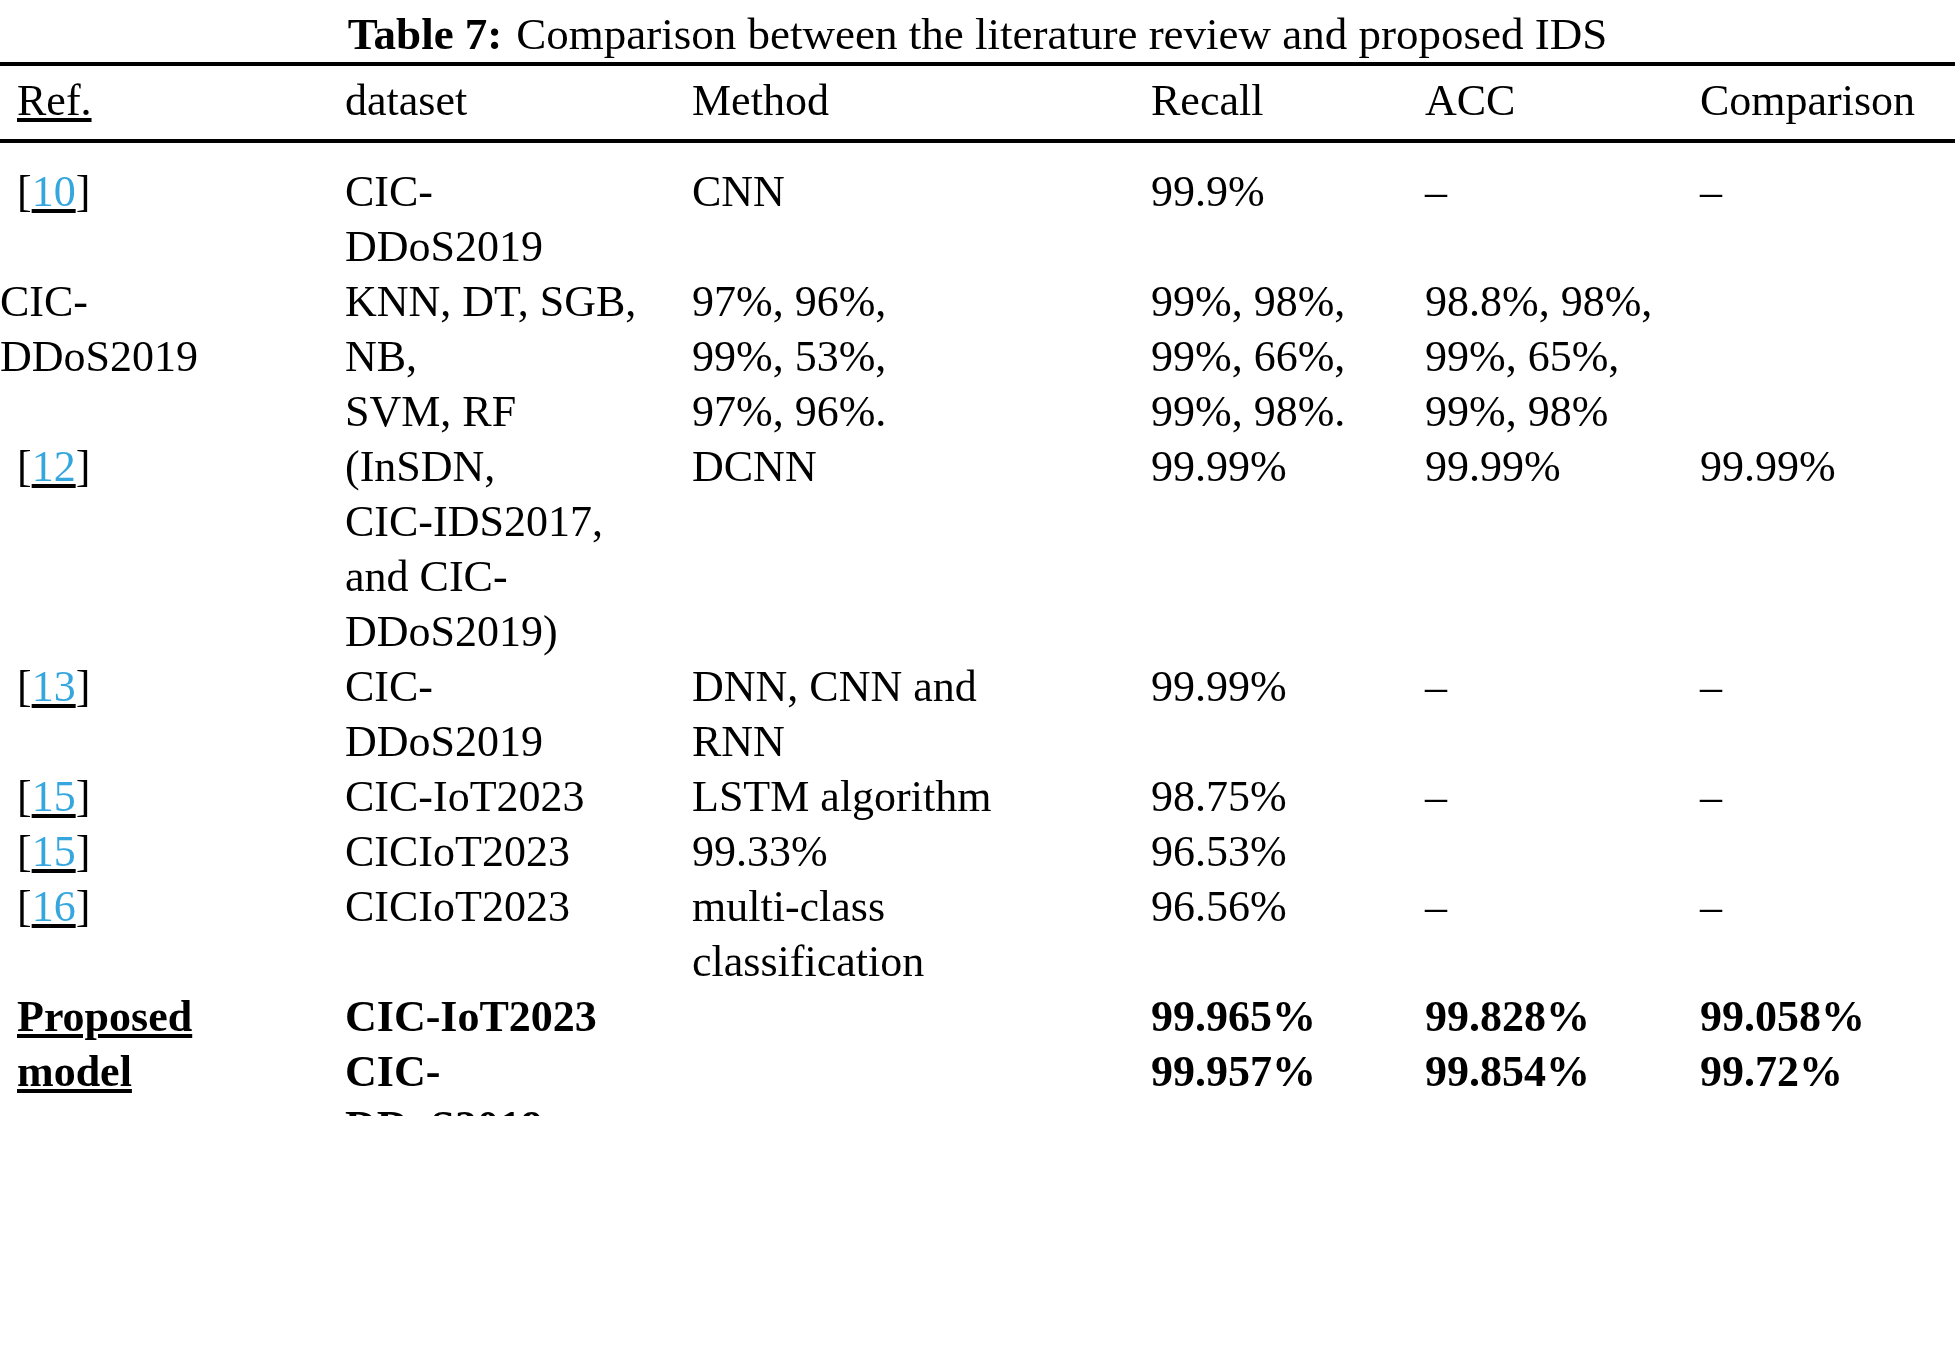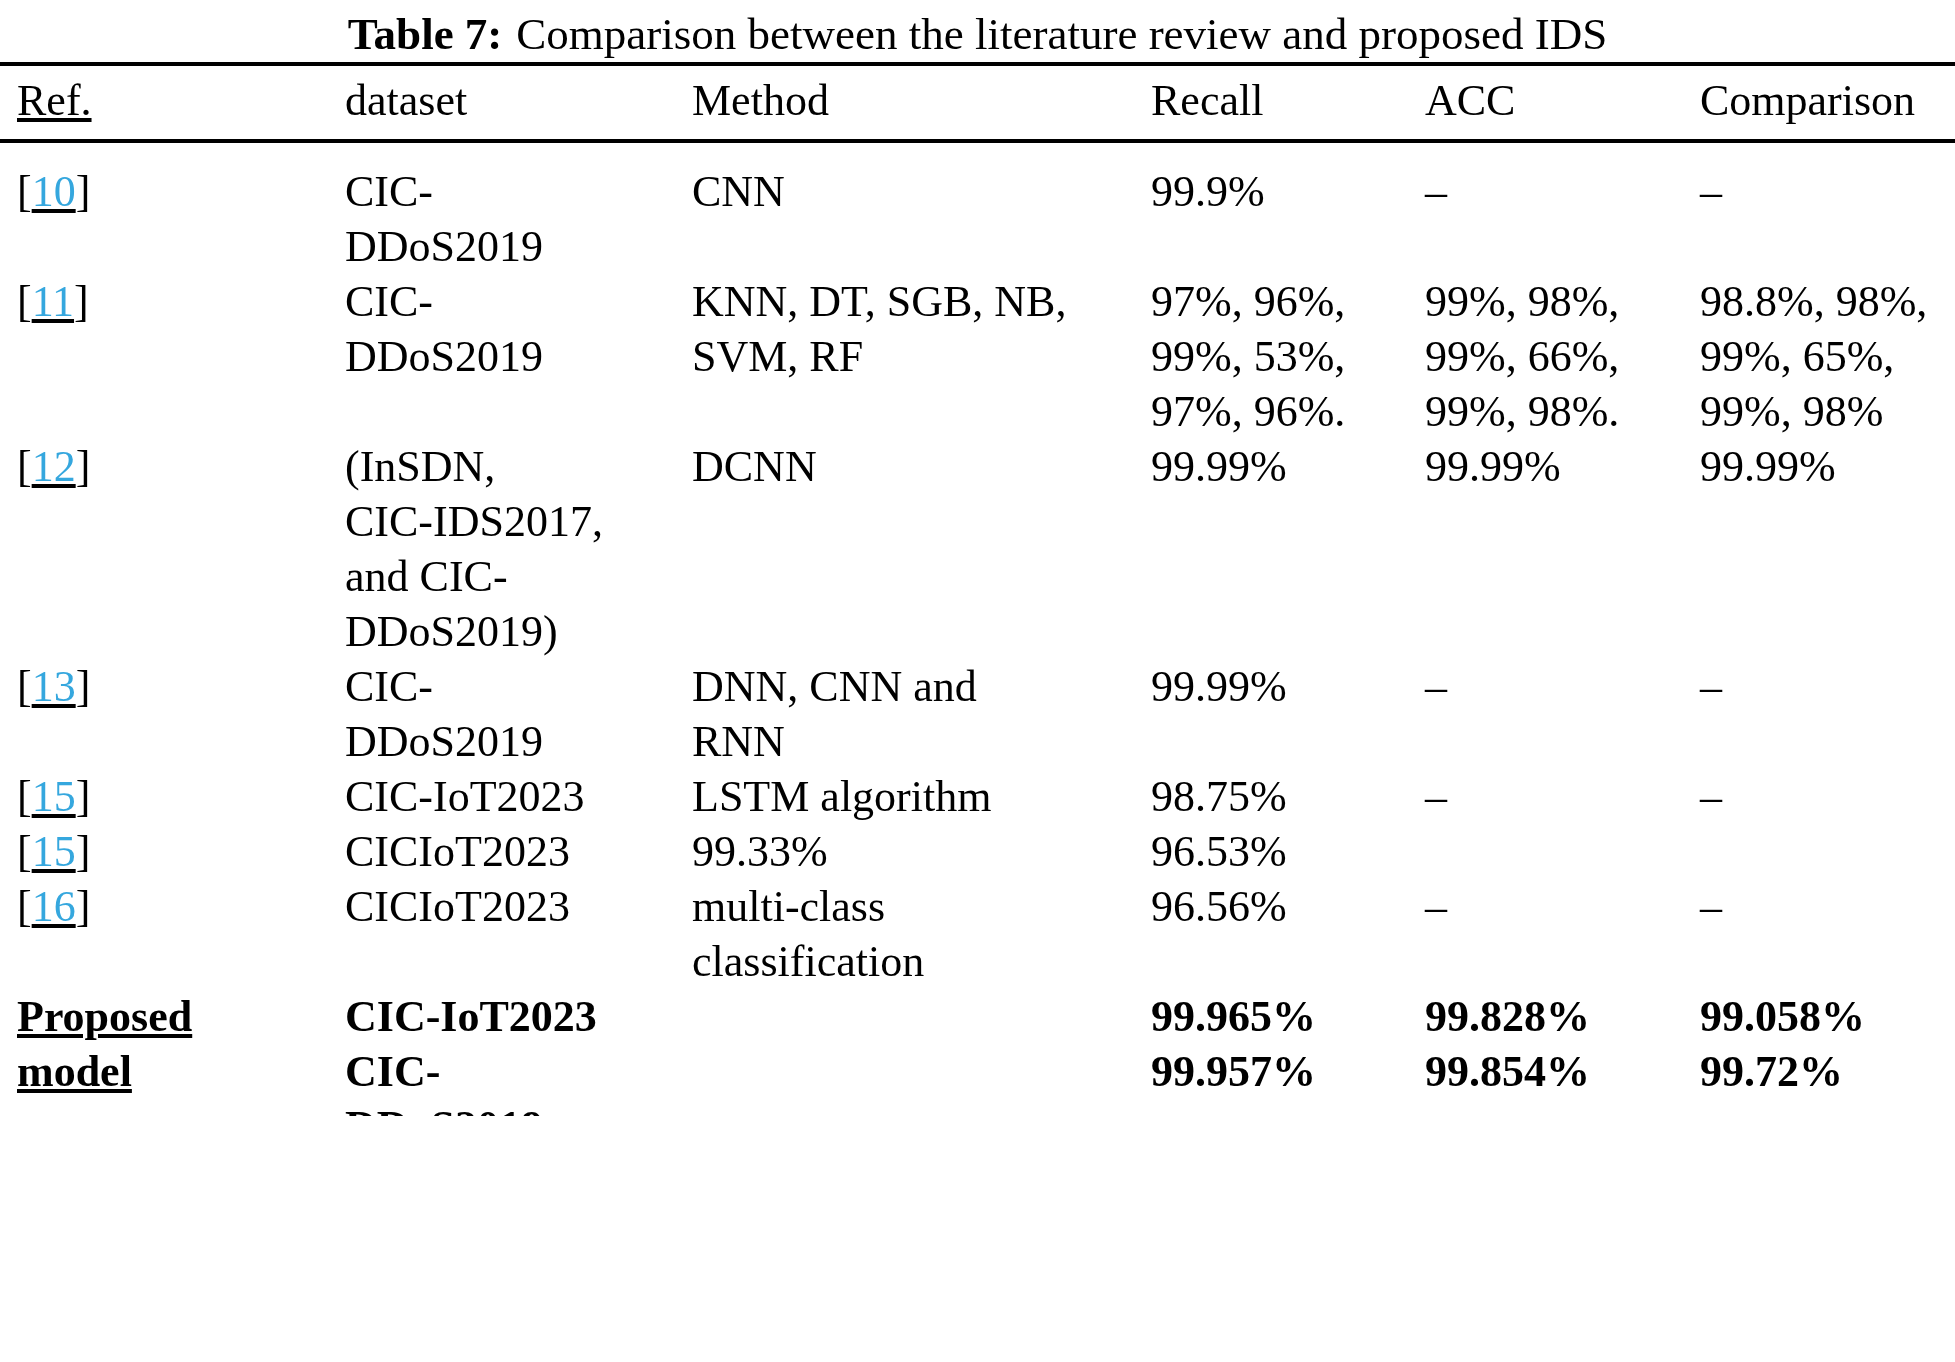--- a/index.html
+++ b/index.html
@@ -97,21 +97,20 @@
       <div class="cell ref-col"><span>[</span><span class="cite">10</span><span>]</span></div>
       <div class="cell">CIC-
 DDoS2019</div>
       <div class="cell">CNN</div>
       <div class="cell">99.9%</div>
       <div class="cell">–</div>
       <div class="cell">–</div>
     </div>
 
     <div class="grid row">
-      <div class="cell ref-col"><span>[</span><span class="cite">11</span><span>]</span></div>
       <div class="cell">CIC-
 DDoS2019</div>
       <div class="cell">KNN, DT, SGB, NB,
 SVM, RF</div>
       <div class="cell">97%, 96%,
 99%, 53%,
 97%, 96%.</div>
       <div class="cell">99%, 98%,
 99%, 66%,
 99%, 98%.</div>

